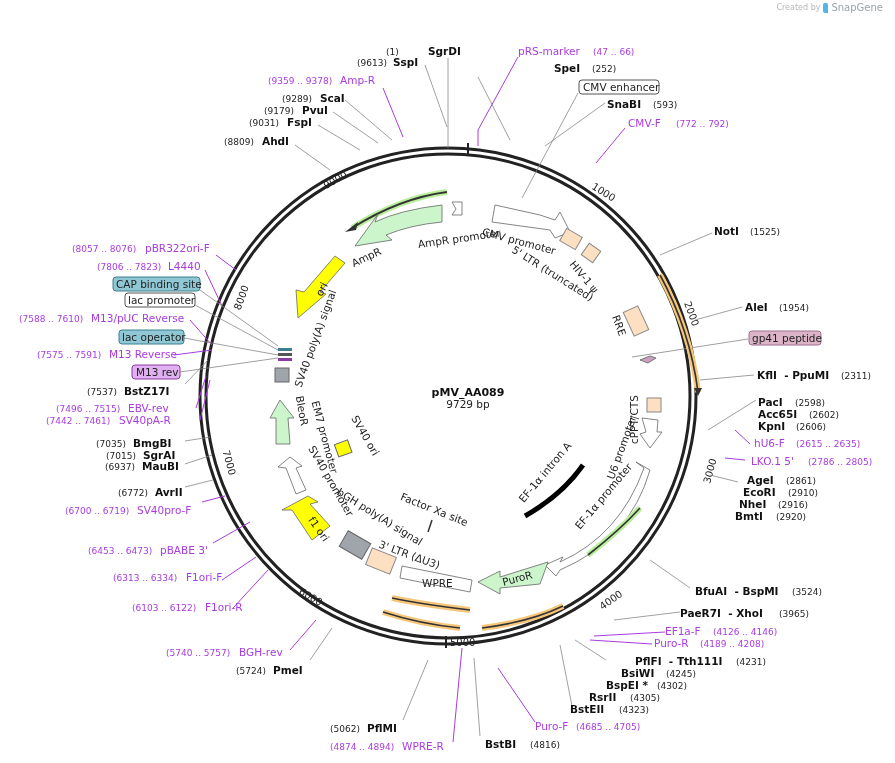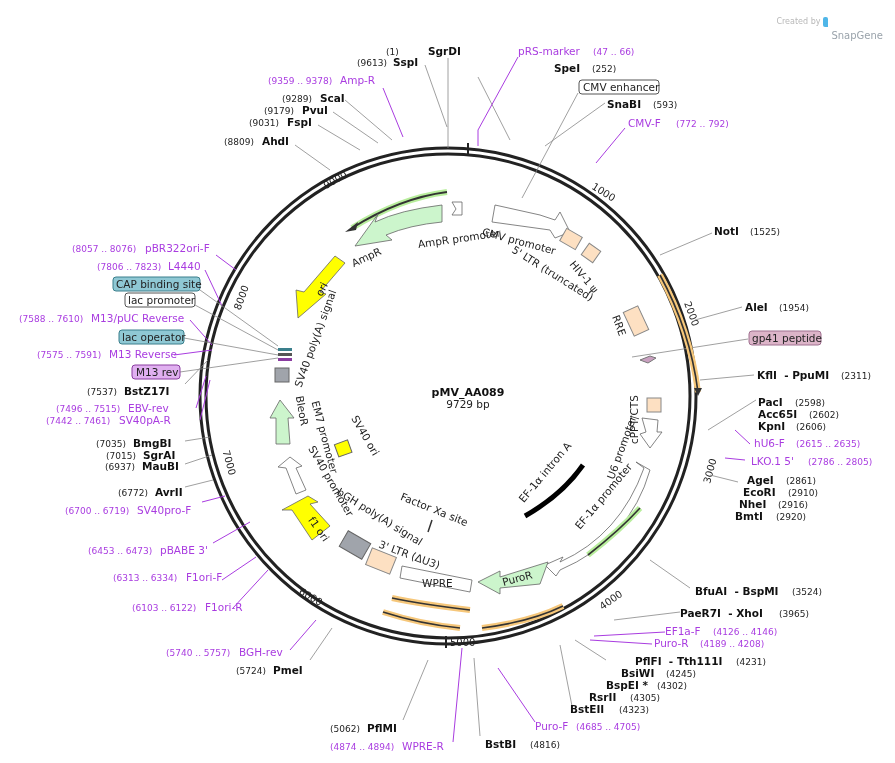--- a/index.html
+++ b/index.html
@@ -1,19 +1,19 @@
 <!DOCTYPE html>
 <html><head>
 <meta charset="utf-8">
 <style>
   html, body { margin:0; padding:0; background:#ffffff; }
   body { width:895px; height:763px; position:relative; overflow:hidden; font-family:"DejaVu Sans", sans-serif; }
   #map { position:absolute; left:0; top:0; }
   .credit { position:absolute; right:12px; top:2px; font-size:8px; color:#b8b8b8; font-family:"DejaVu Sans", sans-serif; display:flex; align-items:center; gap:3px; }
-  .credit .brand { font-size:10px; color:#9aa3ab;margin-top:28px; }
+  .credit .brand { font-size:10px; color:#9aa3ab; }
   .credit .logo { width:5px; height:10px; background:#4fb6e8; border-radius:2px 2px 0 2px; display:inline-block; }
   svg text { font-family:"DejaVu Sans", sans-serif; }
   .enz { font-size:10.5px; font-weight:bold; fill:#111; }
   .pos { font-size:9px; fill:#222; }
   .primer { font-size:10.5px; fill:#a93ce0; }
   .ppos { font-size:9px; fill:#a93ce0; }
   .flabel { font-size:10.5px; fill:#222; }
   .tick { font-size:10px; fill:#222; }
 </style>
 </head>

